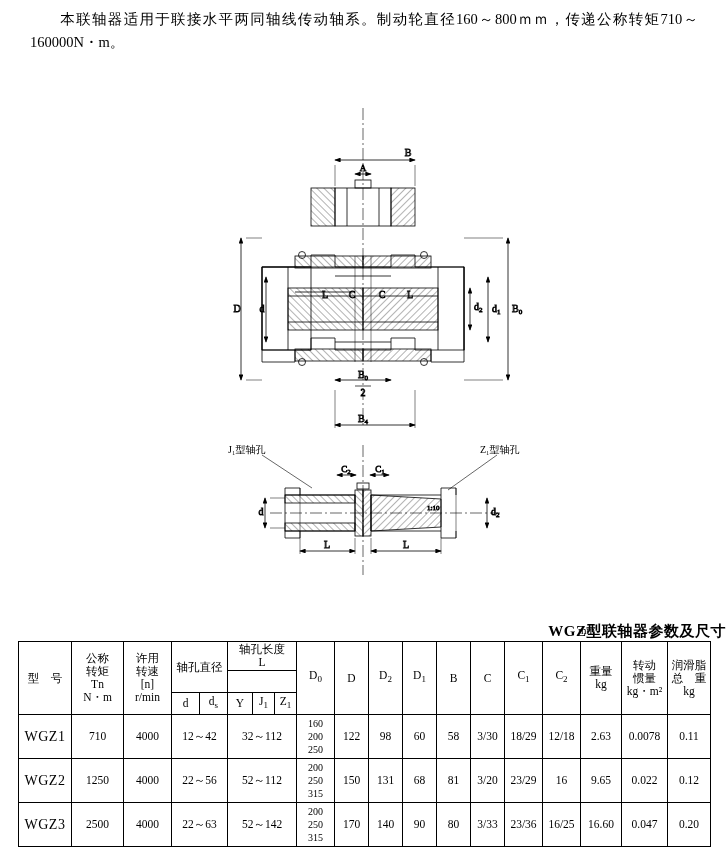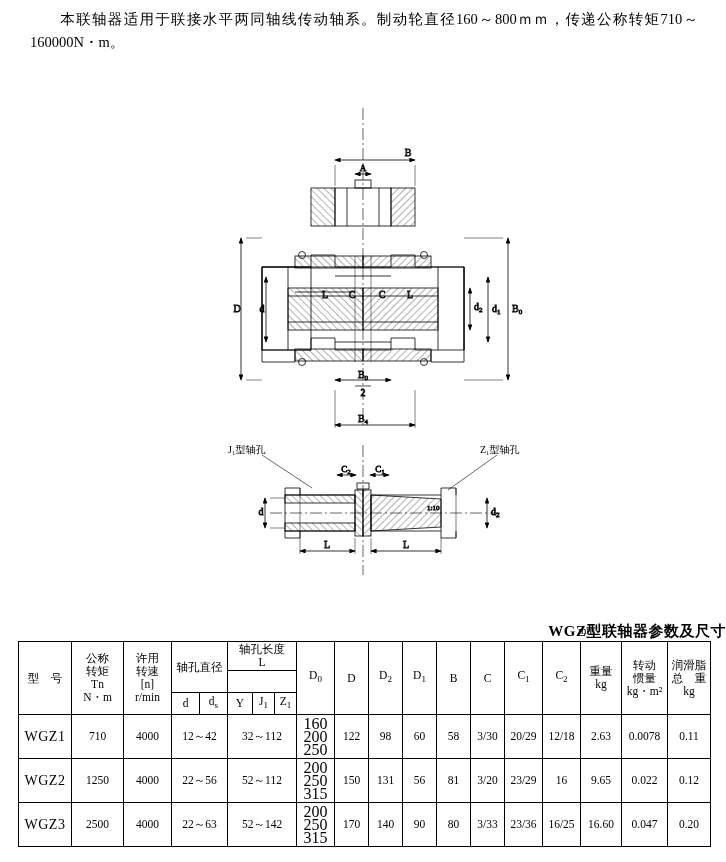--- a/index.html
+++ b/index.html
@@ -82,21 +82,21 @@
     vertical-align: middle;
     padding: 1px 1px;
     font-weight: normal;
     line-height: 13px;
   }
   table.param .hdr { height: 22px; }
   .sub { font-size: 9px; vertical-align: sub; }
   td.model { font-size: 14px; letter-spacing: 0.5px; }
   td.rowcell { height: 41px; }
   .stack { display:block; }
-  .d0cell { line-height: 12.5px; font-size: 16px; }
+  .d0cell { line-height: 12.5px; font-size: 10px; }
 </style>
 </head>
 <body>
 
 <div class="page">
 
   <div class="intro"><span class="indent"></span><span>本联轴器适用于联接水平两同轴线传动轴系。制动轮直径160～800ｍｍ，传递公称转矩710～160000N・m。</span></div>
 
   <div class="drawing">
     <svg width="726" height="545" viewBox="0 0 726 545" xmlns="http://www.w3.org/2000/svg">
@@ -339,36 +339,36 @@
           <td class="rowcell">710</td>
           <td class="rowcell">4000</td>
           <td class="rowcell" colspan="2">12～42</td>
           <td class="rowcell" colspan="3">32～112</td>
           <td class="rowcell d0cell">160<br>200<br>250</td>
           <td class="rowcell">122</td>
           <td class="rowcell">98</td>
           <td class="rowcell">60</td>
           <td class="rowcell">58</td>
           <td class="rowcell">3/30</td>
-          <td class="rowcell">20/29</td>
+          <td class="rowcell">18/29</td>
           <td class="rowcell">12/18</td>
           <td class="rowcell">2.63</td>
           <td class="rowcell">0.0078</td>
           <td class="rowcell">0.11</td>
         </tr>
         <tr>
           <td class="rowcell model">WGZ2</td>
           <td class="rowcell">1250</td>
           <td class="rowcell">4000</td>
           <td class="rowcell" colspan="2">22～56</td>
           <td class="rowcell" colspan="3">52～112</td>
           <td class="rowcell d0cell">200<br>250<br>315</td>
           <td class="rowcell">150</td>
           <td class="rowcell">131</td>
-          <td class="rowcell">56</td>
+          <td class="rowcell">68</td>
           <td class="rowcell">81</td>
           <td class="rowcell">3/20</td>
           <td class="rowcell">23/29</td>
           <td class="rowcell">16</td>
           <td class="rowcell">9.65</td>
           <td class="rowcell">0.022</td>
           <td class="rowcell">0.12</td>
         </tr>
         <tr>
           <td class="rowcell model">WGZ3</td>

